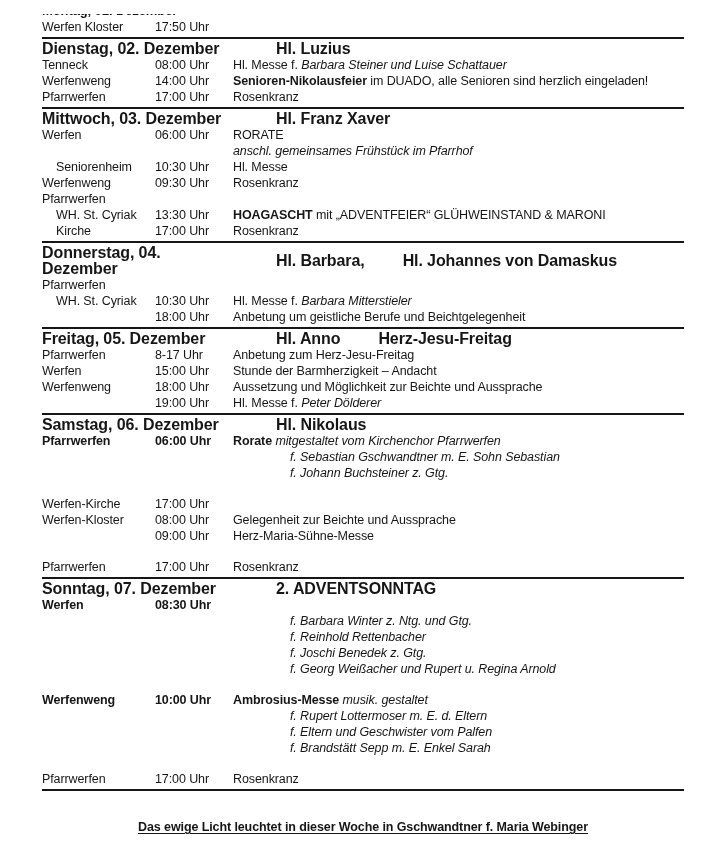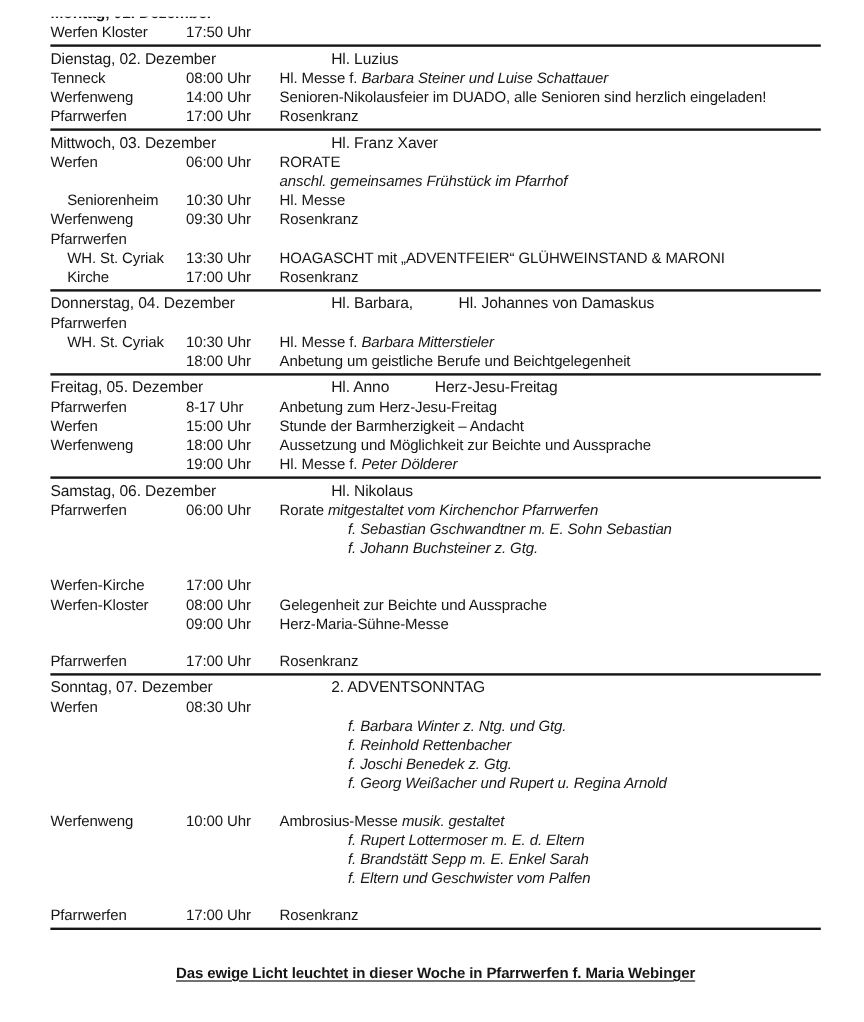--- a/index.html
+++ b/index.html
@@ -11,25 +11,25 @@
   .sheet{position:relative;width:720px;height:852px;}
   .content{padding:0 36px 0 42px;}
   .rule{height:2px;background:#161616;}
   .section{padding:2px 0;}
   .row{display:flex;min-height:16px;line-height:16px;align-items:baseline;}
   .loc{width:113px;flex:none;}
   .loc.ind{padding-left:14px;box-sizing:border-box;}
   .time{width:78px;flex:none;}
   .desc{flex:1;white-space:nowrap;}
   .frow{padding-left:248px;}
-  .hrow{display:flex;font-weight:normal;font-size:13px;min-height:16px;line-height:16px;align-items:center;}
+  .hrow{display:flex;font-weight:bold;font-size:16px;min-height:16px;line-height:16px;align-items:center;}
   .hdate{width:191px;flex:none;}
   .htitle{white-space:nowrap;padding-left:43px;}
   .hgap{display:inline-block;width:38px;}
-  .b{font-weight:normal;}
+  .b{font-weight:bold;}
   .i{font-style:italic;}
   .sp{height:15px;}
   .clip{height:5px;overflow:hidden;position:relative;}
   .clip .inner{position:absolute;top:-11px;left:0;font-weight:bold;font-size:13px;line-height:16px;}
   .footer{
     margin-top:28px;text-align:center;font-weight:bold;
     text-decoration:underline;text-underline-offset:2px;
     line-height:16px;
   }
 </style>
@@ -233,31 +233,31 @@
       <div class="sp"></div>
       <div class="row">
         <span class="loc b">Werfenweng</span>
         <span class="time b">10:00 Uhr</span>
         <span class="desc"><span class="b">Ambrosius-Messe </span><span class="i">musik. gestaltet</span></span>
       </div>
       <div class="row frow">
           <span class="i">f. Rupert Lottermoser m. E. d. Eltern</span>
         </div>
       <div class="row frow">
+          <span class="i">f. Eltern und Geschwister vom Palfen</span>
+        </div>
+      <div class="row frow">
           <span class="i">f. Brandstätt Sepp m. E. Enkel Sarah</span>
         </div>
-      <div class="row frow">
-          <span class="i">f. Eltern und Geschwister vom Palfen</span>
-        </div>
-      <div class="sp"></div>
-      <div class="row">
-        <span class="loc">Pfarrwerfen</span>
-        <span class="time">17:00 Uhr</span>
-        <span class="desc"><span>Rosenkranz</span></span>
-      </div>
-    </div>
-
-    <div class="rule"></div>
-
-    <div class="footer">Das ewige Licht leuchtet in dieser Woche in Pfarrwerfen f. Maria Webinger</div>
+      <div class="sp"></div>
+      <div class="row">
+        <span class="loc">Pfarrwerfen</span>
+        <span class="time">17:00 Uhr</span>
+        <span class="desc"><span>Rosenkranz</span></span>
+      </div>
+    </div>
+
+    <div class="rule"></div>
+
+    <div class="footer">Das ewige Licht leuchtet in dieser Woche in Gschwandtner f. Maria Webinger</div>
 
   </div>
 </div>
 
 </body></html>

